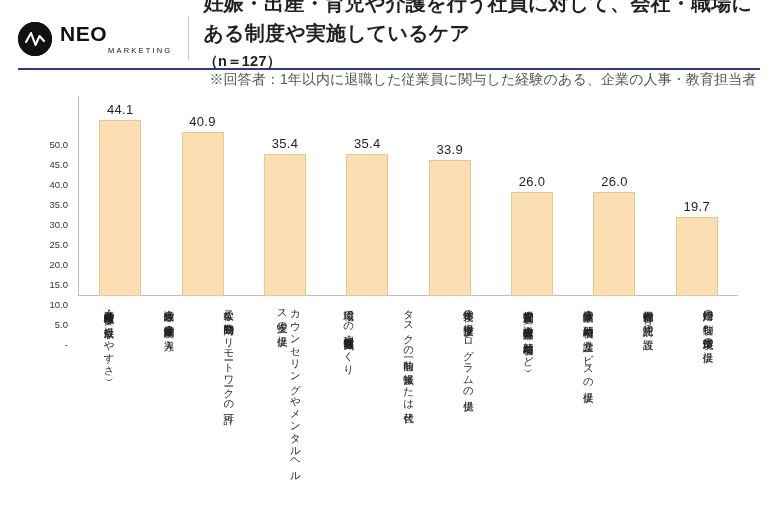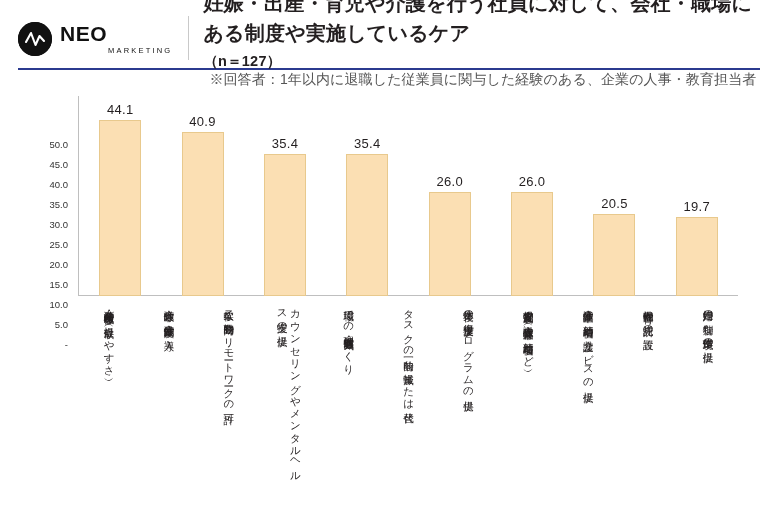--- a/index.html
+++ b/index.html
@@ -240,32 +240,32 @@
     </div>
     <div class="bar-col">
       <span class="bar-value">35.4</span>
       <div class="bar-rect" style="height:141.6px"></div>
     </div>
     <div class="bar-col">
       <span class="bar-value">35.4</span>
       <div class="bar-rect" style="height:141.6px"></div>
     </div>
     <div class="bar-col">
+      <span class="bar-value">33.9</span>
+      <div class="bar-rect" style="height:135.6px"></div>
+    </div>
+    <div class="bar-col">
       <span class="bar-value">26.0</span>
       <div class="bar-rect" style="height:104px"></div>
     </div>
     <div class="bar-col">
       <span class="bar-value">26.0</span>
       <div class="bar-rect" style="height:104px"></div>
     </div>
     <div class="bar-col">
-      <span class="bar-value">20.5</span>
-      <div class="bar-rect" style="height:82px"></div>
-    </div>
-    <div class="bar-col">
       <span class="bar-value">19.7</span>
       <div class="bar-rect" style="height:78.8px"></div>
     </div>
   </div>
 
   <div class="x-labels">
     <div class="x-col">
         <span class="x-label">有給産前・産後休暇の提供（取りやすさ）</span>
       </div>
     <div class="x-col">

